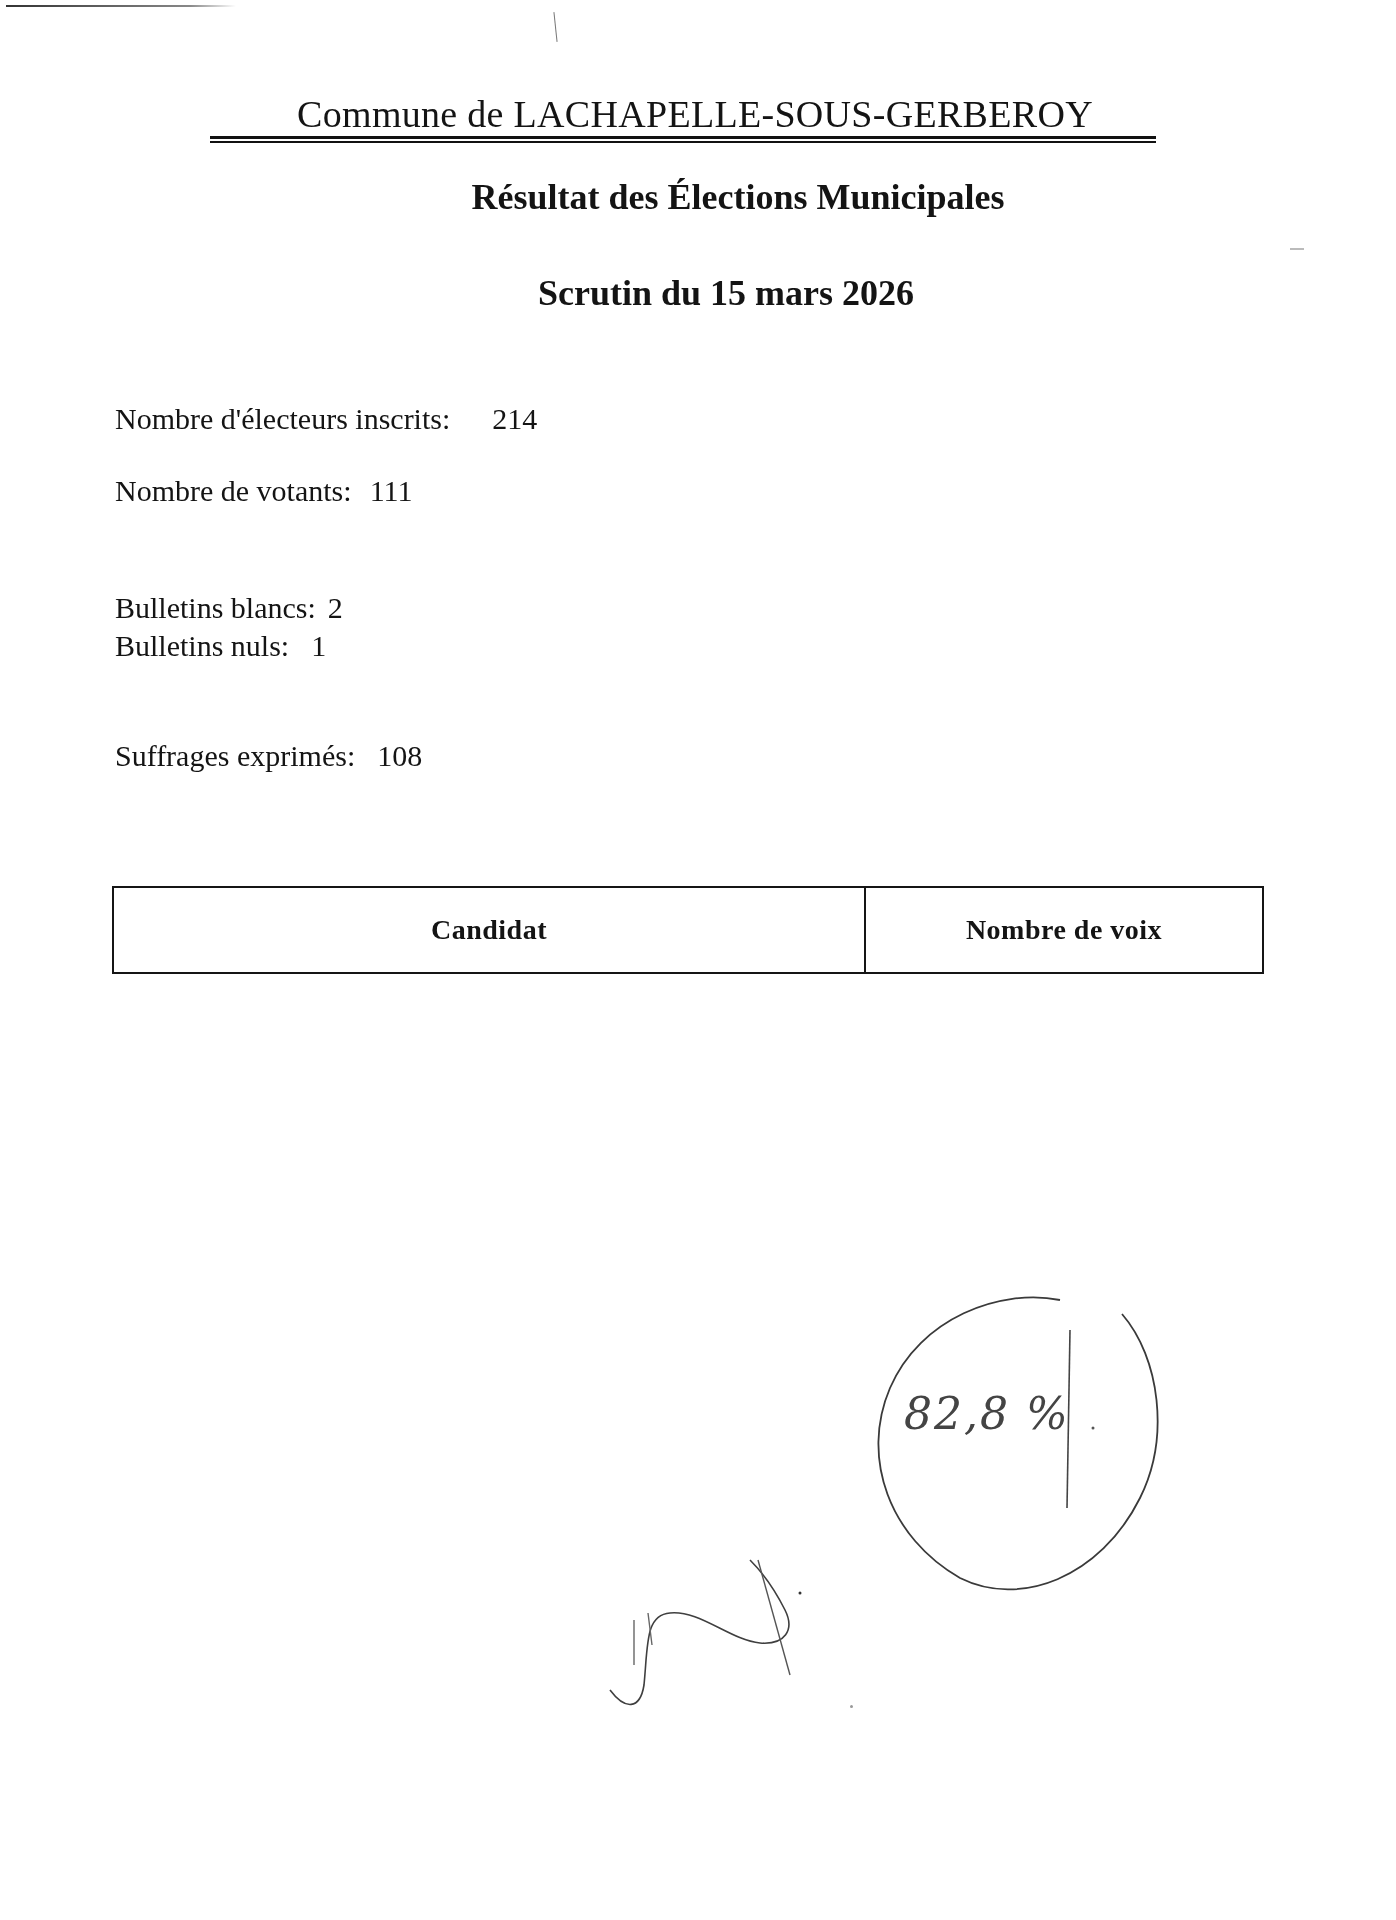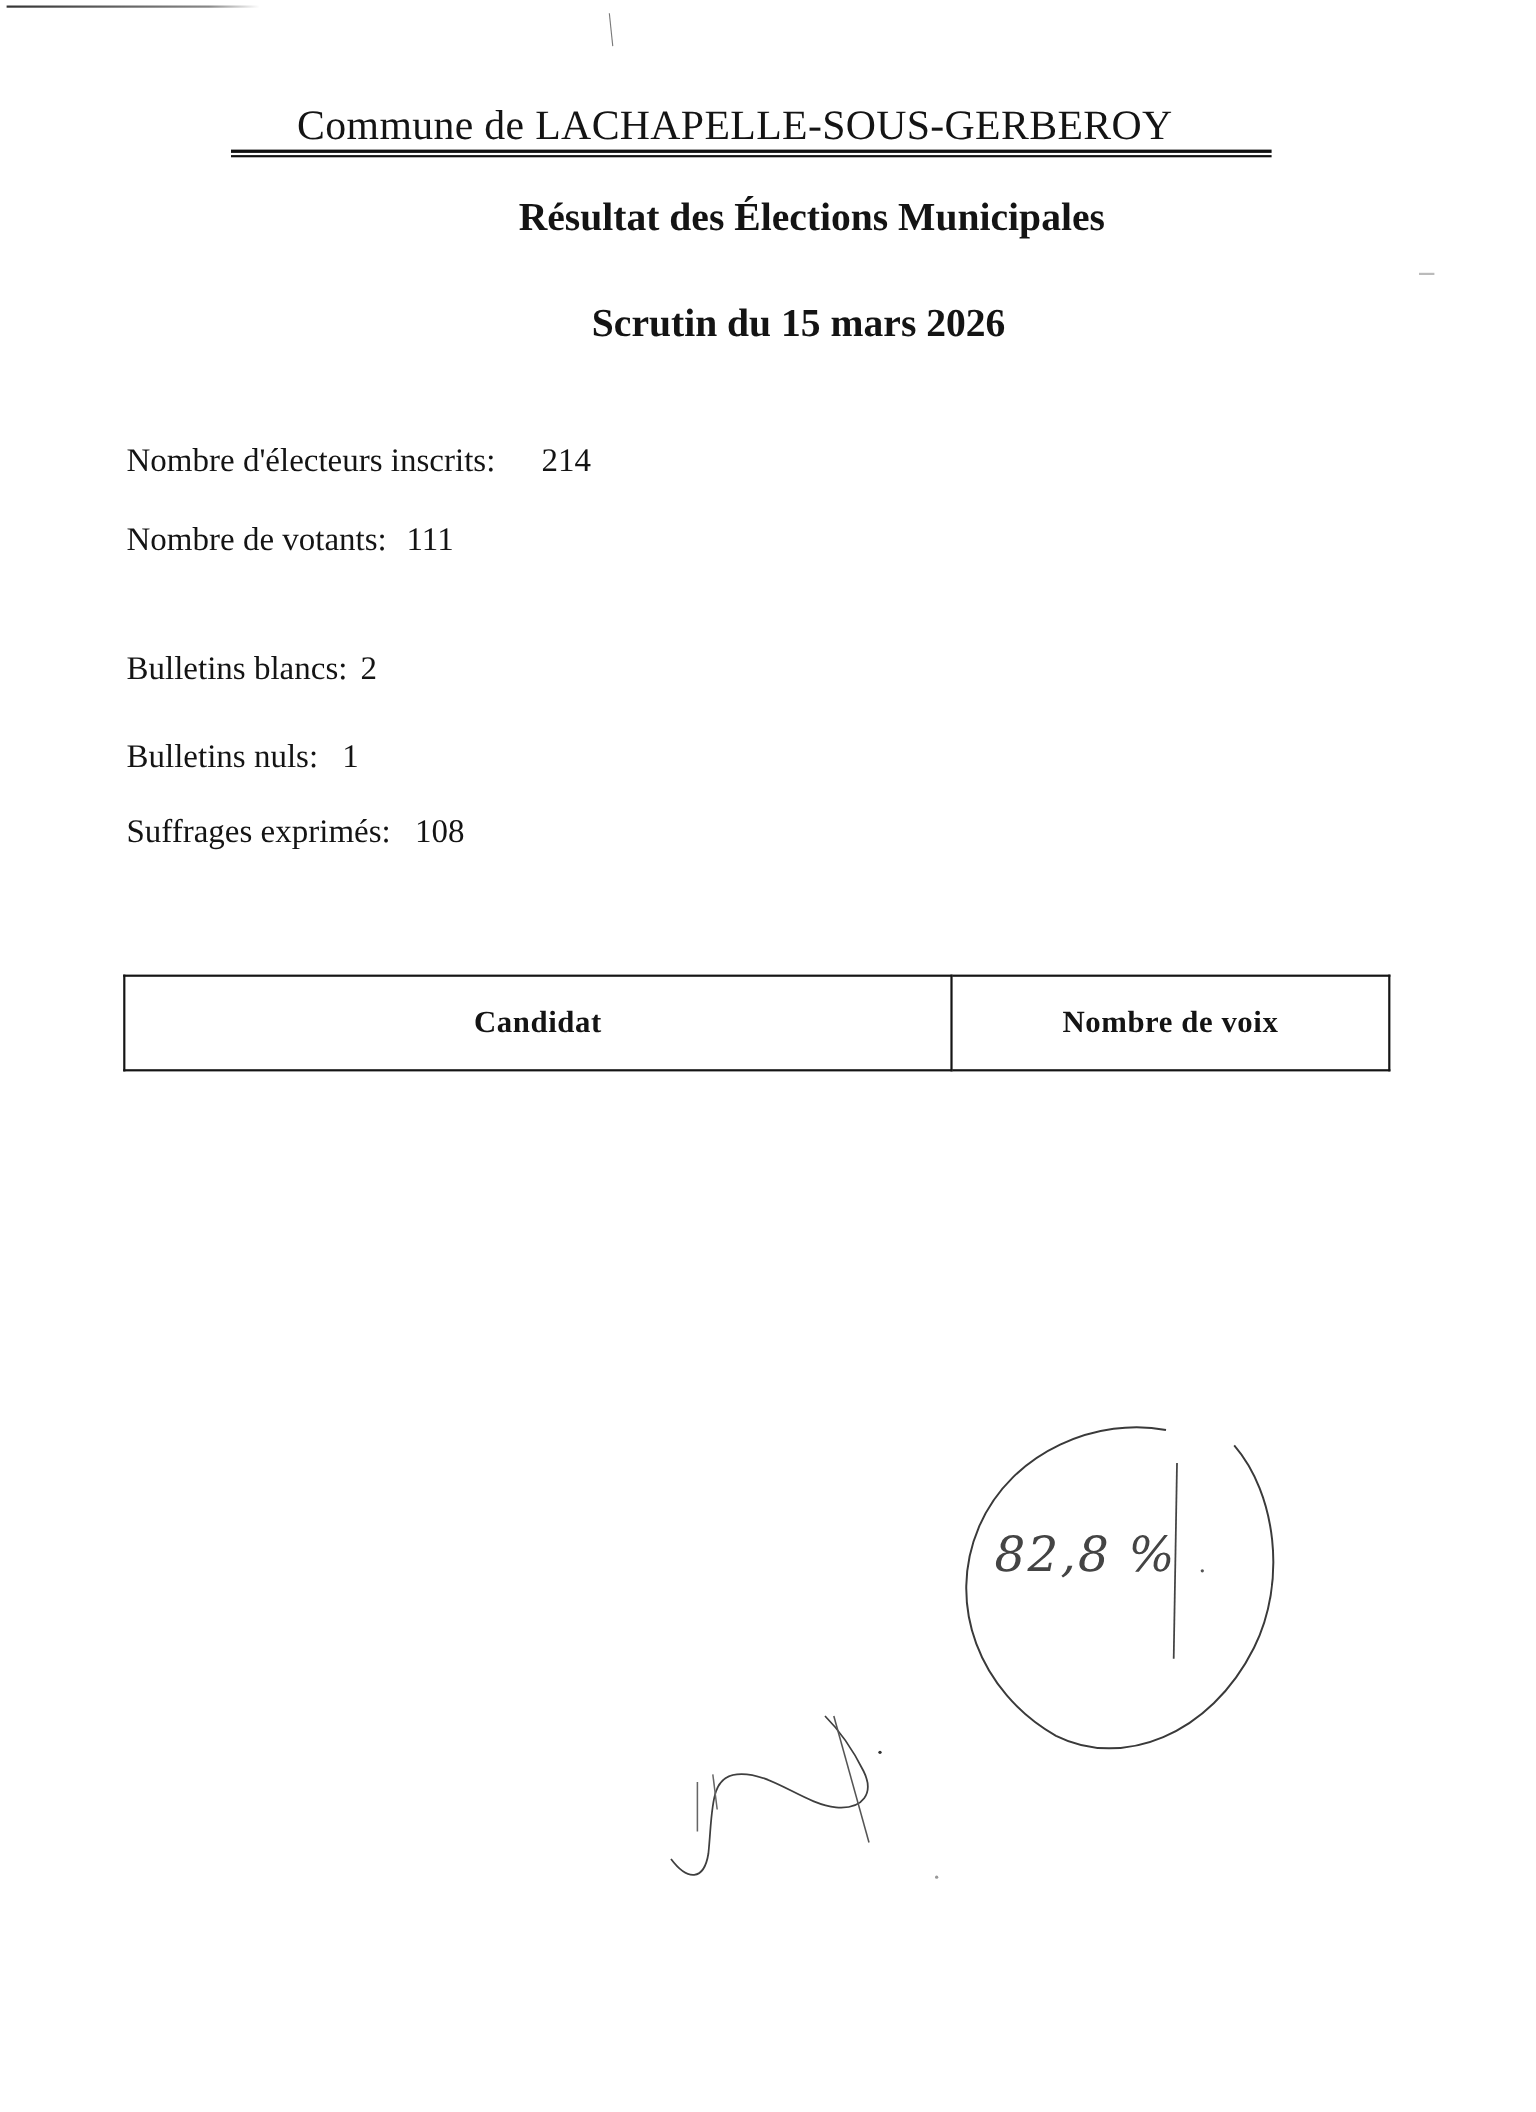--- a/index.html
+++ b/index.html
@@ -5,21 +5,21 @@
   html, body { margin: 0; padding: 0; background: #ffffff; }
   body {
     width: 1396px; height: 1920px; position: relative; overflow: hidden;
     font-family: "Liberation Serif", "DejaVu Serif", serif; color: #141414;
   }
   .scan-line-top {
     position: absolute; left: 6px; top: 5px; width: 230px; height: 2px;
     background: linear-gradient(to right, #333 0%, #888 80%, rgba(0,0,0,0) 100%);
   }
   .scan-tick { position: absolute; left: 555px; top: 12px; width: 1px; height: 30px; background: #777; transform: rotate(-6deg); }
-  .title-wrap { position: absolute; left: 195px; top: 92px; width: 946px; text-align: center; }
+  .title-wrap { position: absolute; left: 222px; top: 92px; width: 946px; text-align: center; }
   .commune-title {
     font-size: 38px; letter-spacing: 0.3px; display: inline-block; padding: 0 4px;
   }
   .double-underline {
     position: absolute; left: 210px; top: 136px; width: 946px; height: 7px;
     border-top: 3px solid #111; border-bottom: 2px solid #111; box-sizing: border-box;
   }
   .subtitle {
     position: absolute; left: 0; width: 1396px; top: 176px; text-align: center;
     font-size: 36px; font-weight: bold; padding-left: 80px; box-sizing: border-box;
@@ -27,21 +27,21 @@
   .date-line {
     position: absolute; left: 0; width: 1396px; top: 272px; text-align: center;
     font-size: 36px; font-weight: bold; padding-left: 56px; box-sizing: border-box;
   }
   .stat { position: absolute; left: 115px; font-size: 30px; white-space: nowrap; }
   .stat .label { display: inline-block; }
   .stat .value { display: inline-block; margin-left: 18px; }
   .stat-1 { top: 402px; } .stat-1 .value { margin-left: 42px; }
   .stat-2 { top: 474px; }
   .stat-3 { top: 571px; margin-top: 20px; } .stat-3 .value { margin-left: 12px; }
-  .stat-4 { top: 671px; } .stat-4 .value { margin-left: 22px; }
+  .stat-4 { top: 629px; } .stat-4 .value { margin-left: 22px; }
   .stat-5 { top: 739px; } .stat-5 .value { margin-left: 22px; }
 
   .results-table {
     position: absolute; left: 112px; top: 886px; width: 1152px;
     border-collapse: collapse; table-layout: fixed;
   }
   .results-table th, .results-table td {
     border: 2px solid #151515; text-align: center; vertical-align: middle; padding: 0;
   }
   .results-table th { font-weight: bold; font-size: 28px; height: 84px; letter-spacing: 0.5px; }

